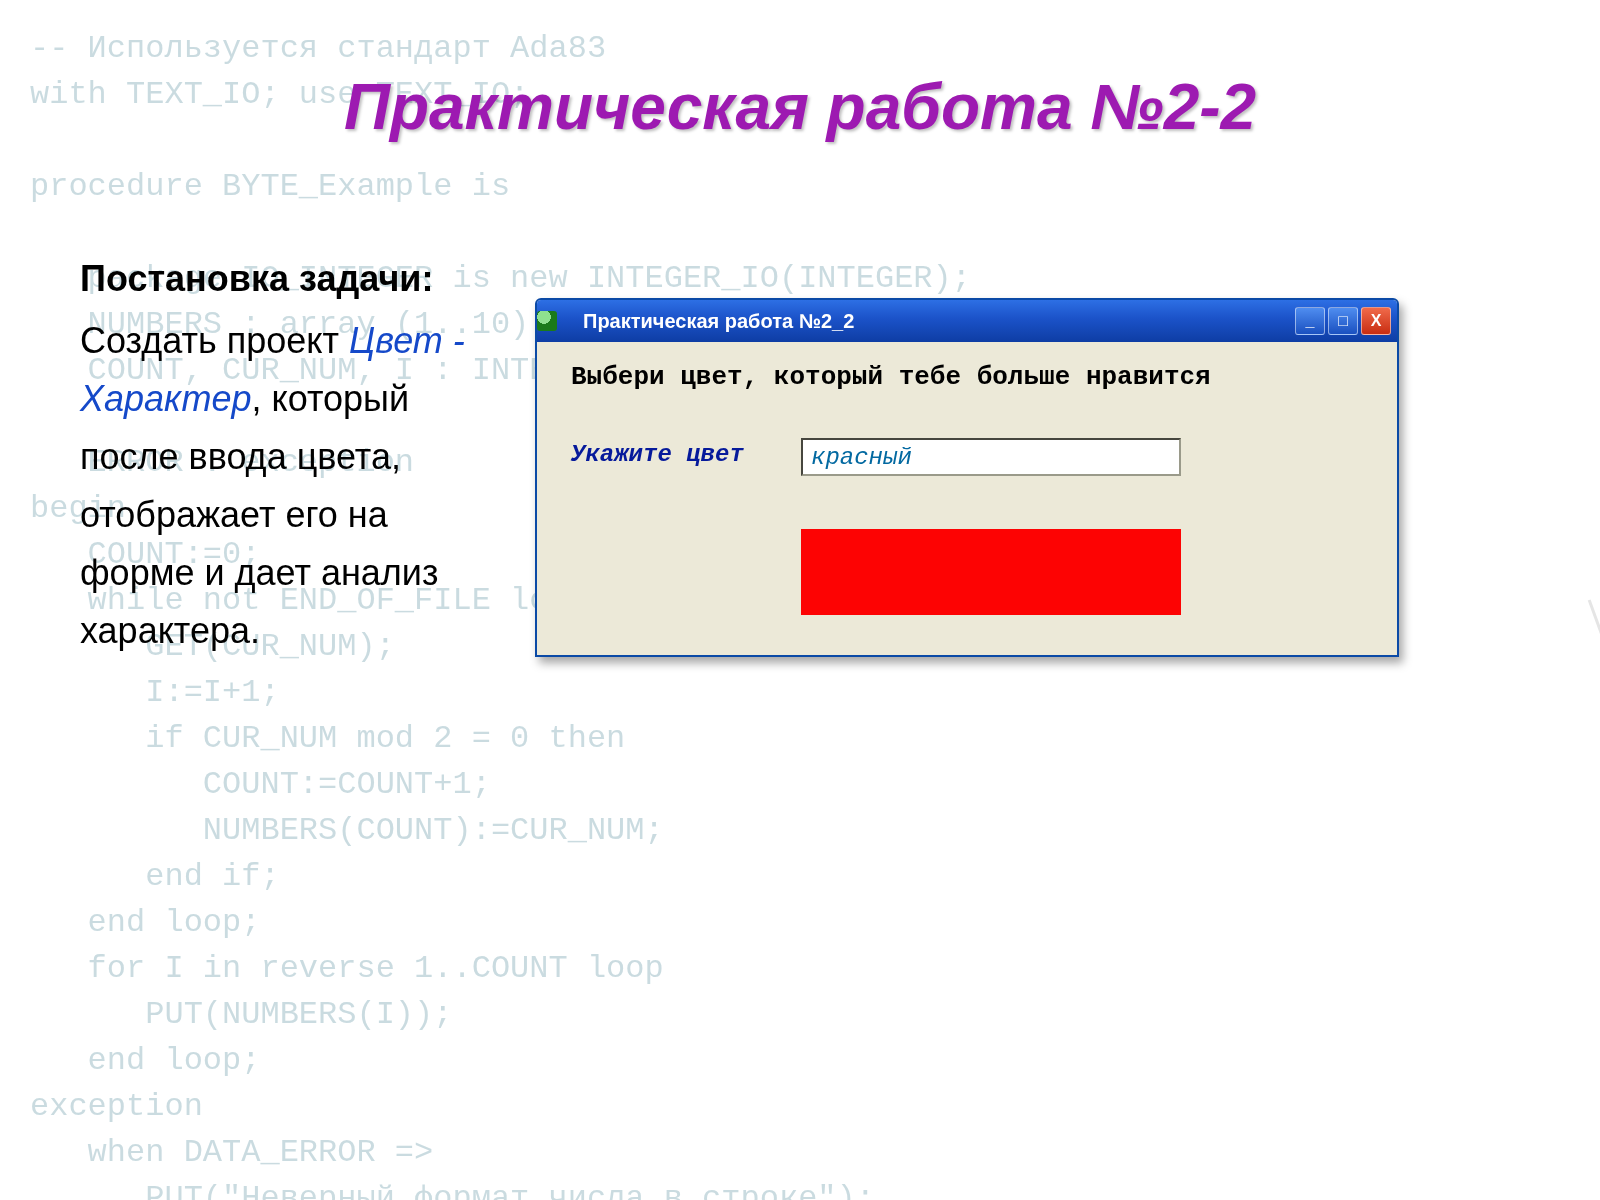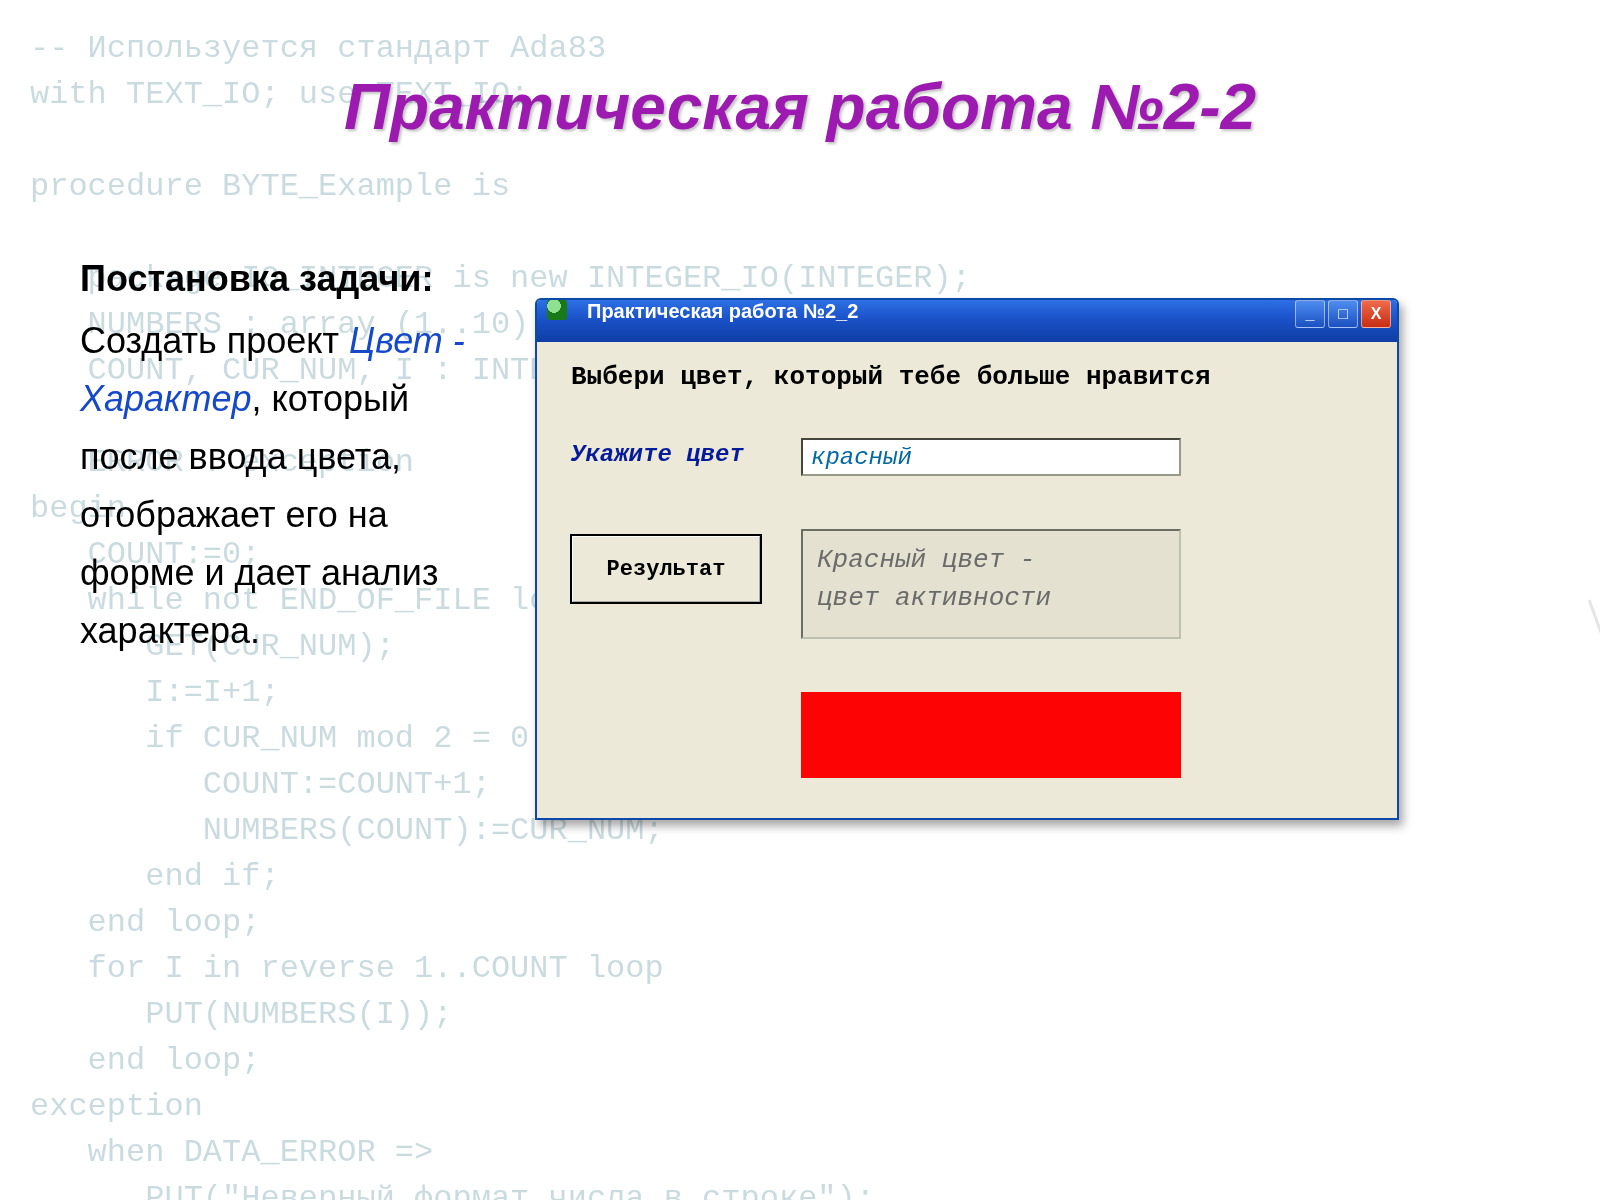--- a/index.html
+++ b/index.html
@@ -95,22 +95,23 @@
     border: 2px solid #0b4aa6;
     border-radius: 6px 6px 0 0;
     box-shadow: 4px 6px 10px rgba(0,0,0,0.35);
     overflow: hidden;
   }
 
   .titlebar {
     height: 42px;
     background: linear-gradient(to bottom, #2d6fe4 0%, #1b52c8 45%, #0e3da4 100%);
     display: flex;
-    padding: 0 6px 0 10px;
-    gap: 20px;
+    align-items: center;
+    padding: 0 6px 0 0;
+    gap: 26px;
   }
   .titlebar .app-icon {
     width: 20px;
     height: 20px;
     background: radial-gradient(circle at 35% 30%, #8fe08f 0 35%, #1a7a1a 36% 100%);
     border-radius: 3px;
   }
   .titlebar .title-text {
     flex: 1;
     color: #fff;
@@ -276,21 +277,16 @@
   </div>
 
   <div class="win-body">
     <div class="prompt-text">Выбери цвет, который тебе больше нравится</div>
 
     <div class="row">
       <div class="field-label">Укажите цвет</div>
       <input class="text-input" type="text" value="красный" style="">
     </div>
 
-    <div class="row">
-      <button class="result-btn">Результат</button>
-      <div class="result-output">Красный цвет -
-цвет активности</div>
-    </div>
 
     <div class="color-swatch" style="background: rgb(253, 3, 3);"></div>
   </div>
 </div>
 
 </body></html>

